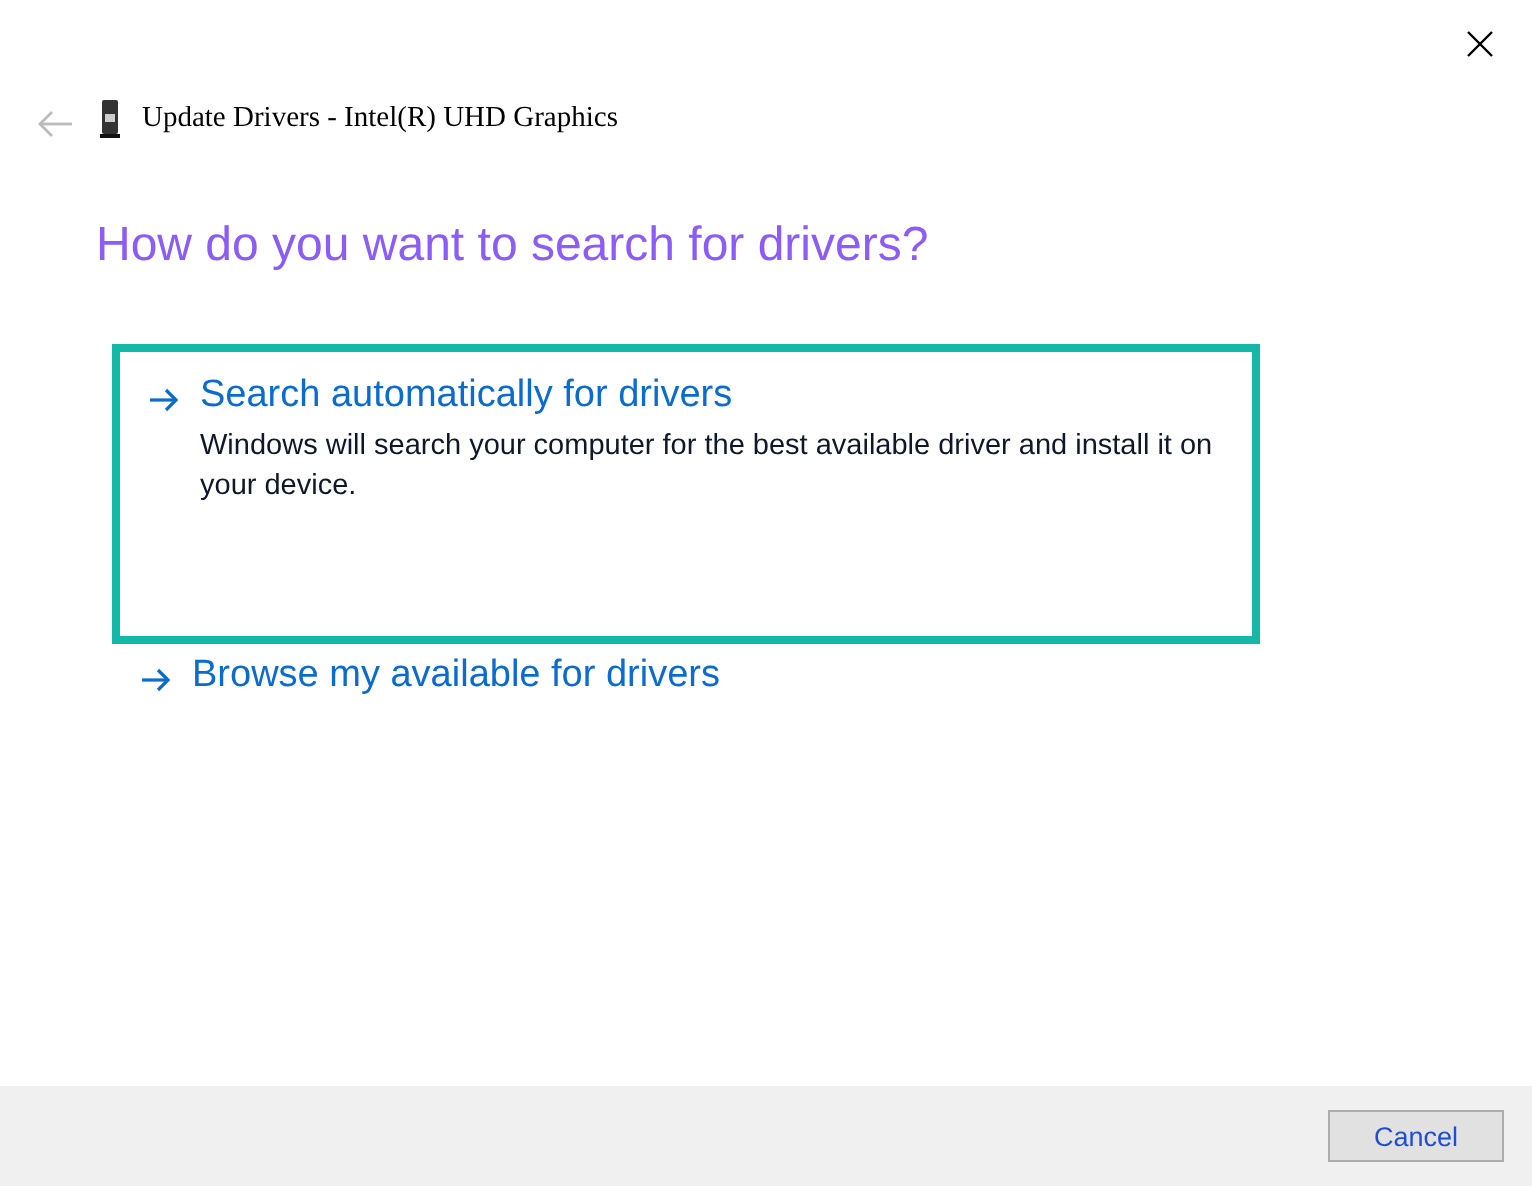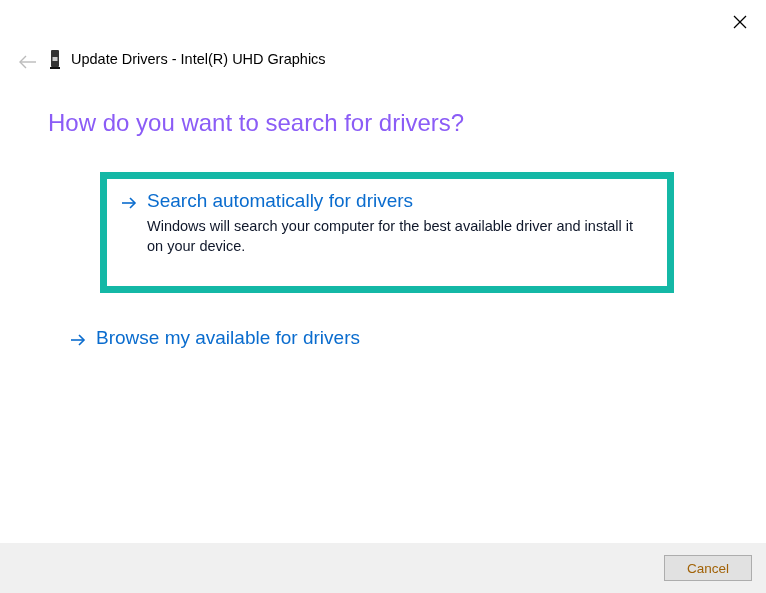--- a/index.html
+++ b/index.html
@@ -53,41 +53,41 @@
     }
     .device-icon {
       width: 14px;
       height: 20px;
     }
     .device-icon svg rect.body { fill: #333; }
     .device-icon svg rect.lbl { fill: #ccc; }
     .header-title {
       font-size: 14.5px;
       color: #000;
+      font-family: Liberation Serif, serif;
     }
     .question {
       position: absolute;
       top: 109px;
       left: 48px;
       font-size: 24px;
       font-weight: 400;
       color: #8b5cf6;
     }
     .option {
       position: absolute;
       left: 56px;
       width: 574px;
       padding: 10px 14px 14px 14px;
       cursor: pointer;
     }
     .option-1 {
       top: 172px;
-      height: 121px;
-      border: 7px solid #14b8a6;
-      margin-left: 44px;
+      height: 150px;
+      border: 4px solid #14b8a6;
     }
     .option-2 {
       top: 316px;
     }
     .option-row {
       display: flex;
       align-items: flex-start;
       gap: 10px;
     }
     .opt-arrow {
@@ -127,21 +127,21 @@
       align-items: center;
       padding-right: 14px;
     }
     .cancel-btn {
       width: 88px;
       height: 26px;
       background: #e1e1e1;
       border: 1px solid #adadad;
       font-family: inherit;
       font-size: 13.5px;
-      color: #a16207;
+      color: #1d4ed8;
       cursor: pointer;
     }
   </style>
 </head>
 <body>
 
 <div class="close-icon">
   <svg viewBox="0 0 16 16">
       <line x1="2" y1="2" x2="14" y2="14"></line>
       <line x1="14" y1="2" x2="2" y2="14"></line>

